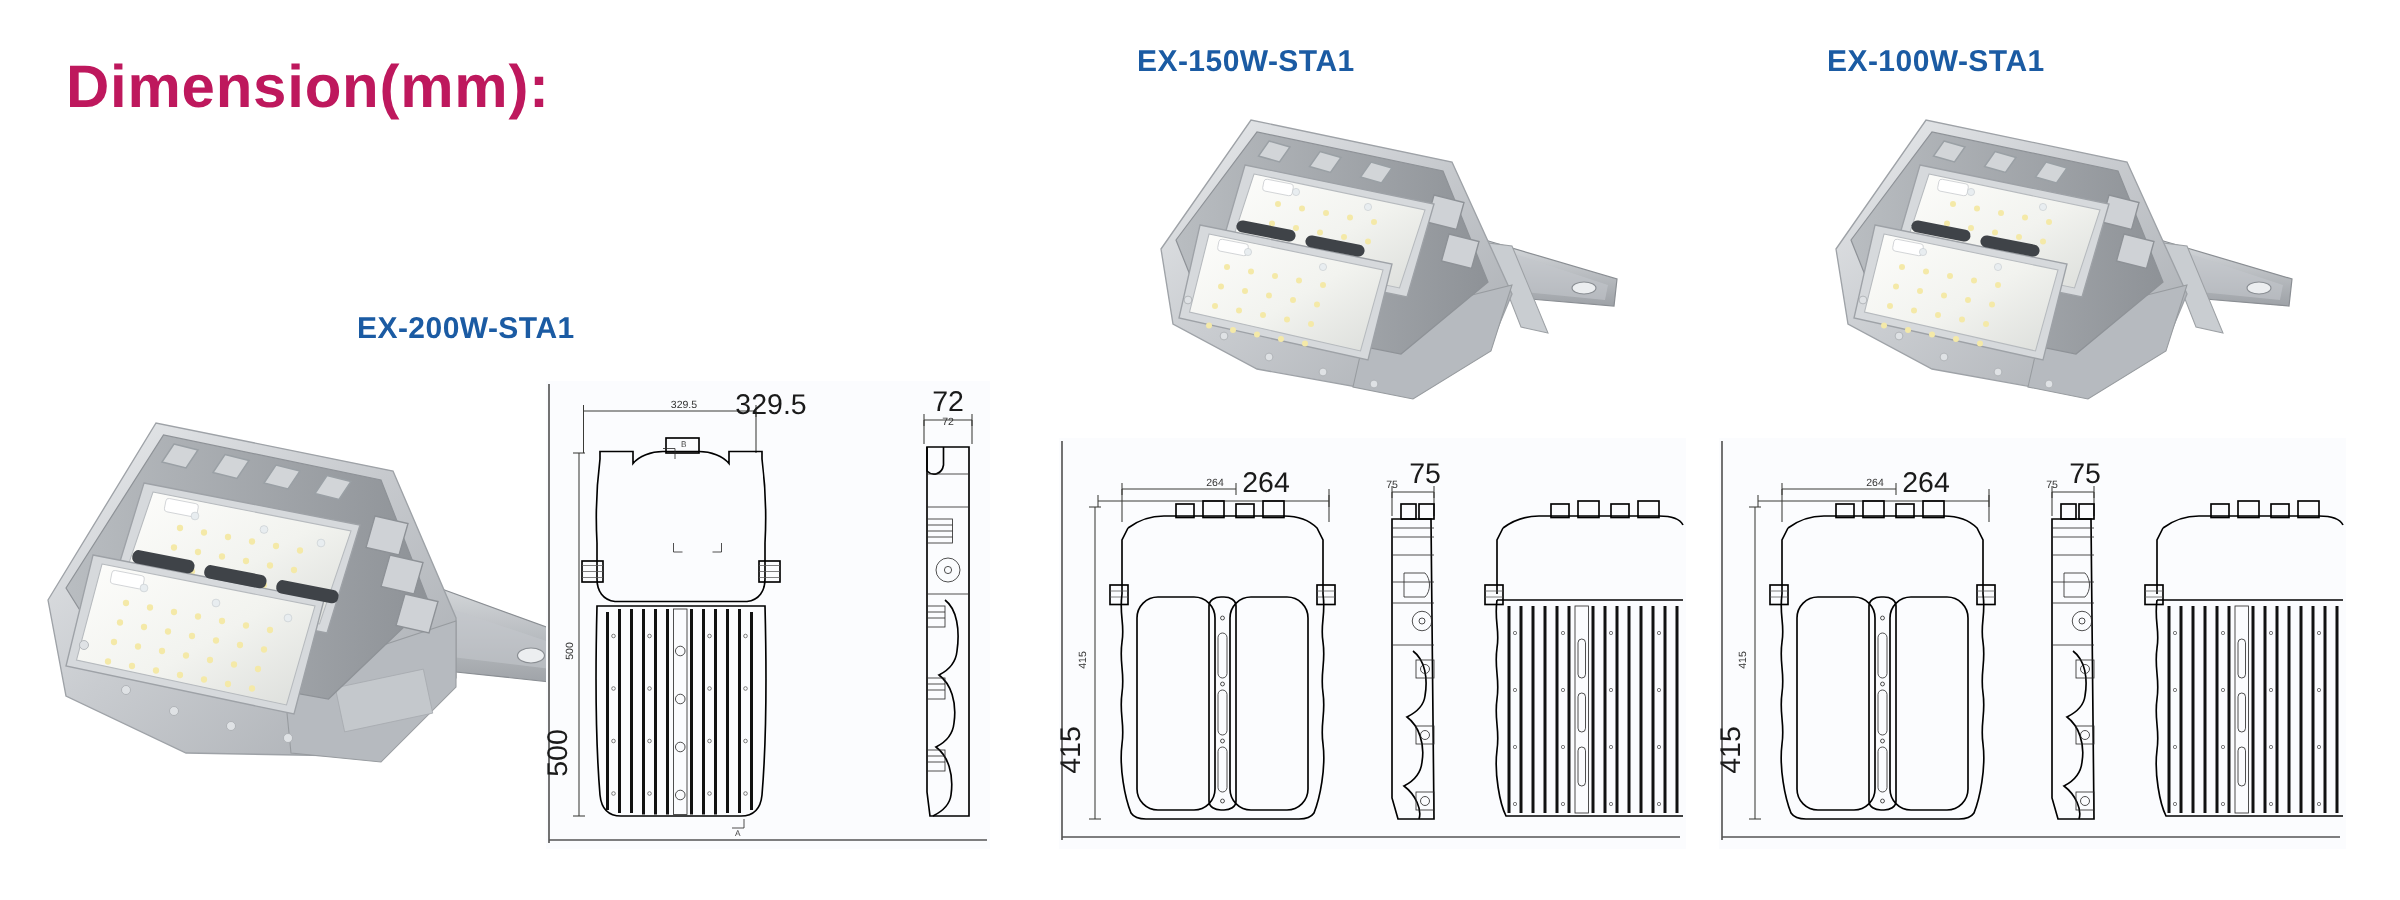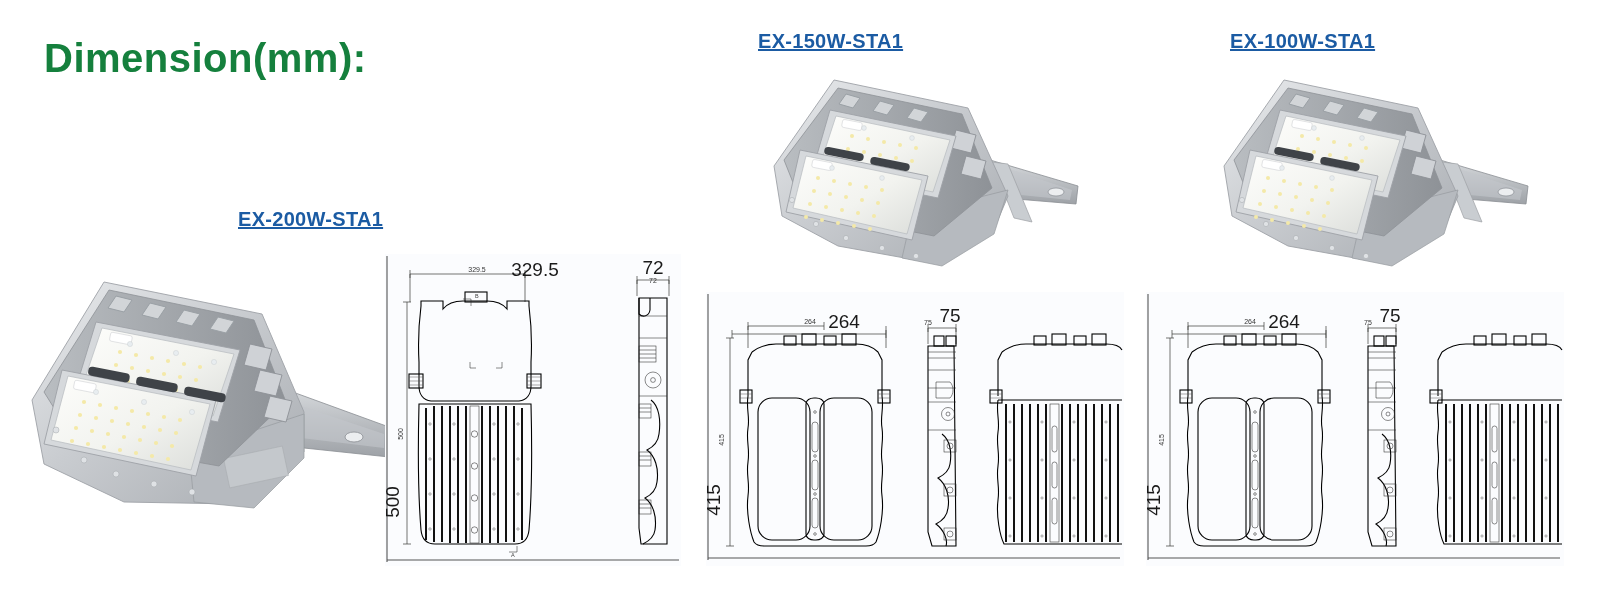--- a/index.html
+++ b/index.html
@@ -17,55 +17,54 @@
     background: #ffffff;
   }
 
   
   #page-title {
     position: absolute;
     left: 44px;
     top: 36px;
     font-size: 40px;
     font-weight: bold;
-    color: #15803d;
+    color: #be185d;
     letter-spacing: 0.5px;
     white-space: nowrap;
   }
 
   
   .model-caption {
     position: absolute;
     font-size: 20px;
     font-weight: bold;
     color: #1b5ba3;
     letter-spacing: 0.3px;
     white-space: nowrap;
-    text-decoration: underline;
   }
   #caption-200 { left: 238px; top: 208px; }
   #caption-150 { left: 758px; top: 30px; }
-  #caption-100 { left: 1218px; top: 30px; margin-left: 12px; }
+  #caption-100 { left: 1218px; top: 30px; }
 
   
   .photo {
     position: absolute;
   }
   #photo-200 { left: 4px;    top: 252px; width: 390px; height: 300px; }
   #photo-150 { left: 742px;  top: 68px;  width: 340px; height: 238px; }
   #photo-100 { left: 1192px; top: 68px;  width: 340px; height: 238px; }
 
   .photo svg { display: block; width: 100%; height: 100%; }
 
   
   .drawing {
     position: absolute;
     background: #fbfcfe;
   }
-  #drawing-200 { left: 364px;  top: 254px; width: 296px; height: 312px; margin-left: 21px; }
+  #drawing-200 { left: 364px;  top: 254px; width: 296px; height: 312px; }
   #drawing-150 { left: 706px;  top: 292px; width: 418px; height: 274px; }
   #drawing-100 { left: 1146px; top: 292px; width: 418px; height: 274px; }
 
   .drawing svg { display: block; width: 100%; height: 100%; }
 
   
   .outline   { fill: none; stroke: #000000; stroke-width: 1.1; }
   .thin      { fill: none; stroke: #2b2b2b; stroke-width: 0.55; }
   .dimline   { fill: none; stroke: #3a3a36; stroke-width: 0.7; }
   .hatch     { fill: none; stroke: #111111; stroke-width: 2.0; }

